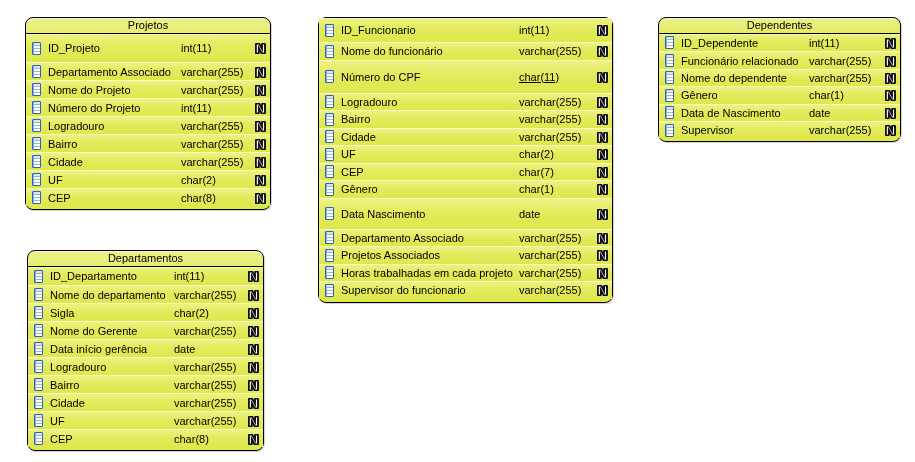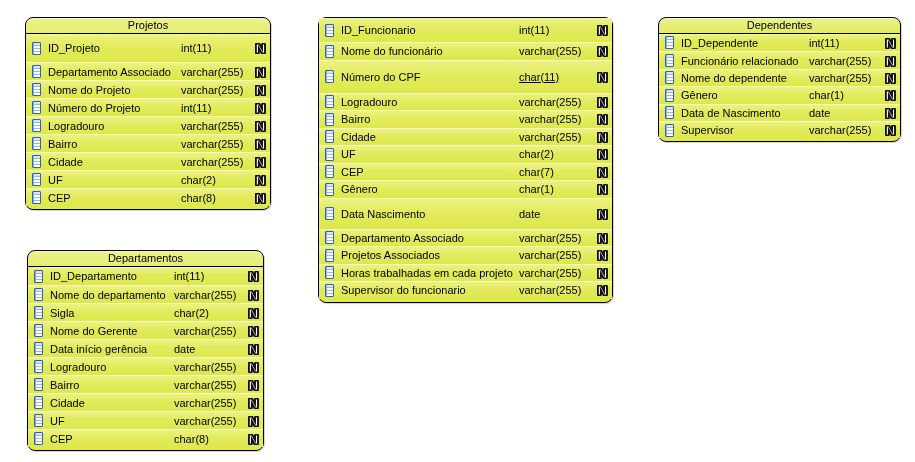--- a/index.html
+++ b/index.html
@@ -293,21 +293,21 @@
       <span class="col-type" style="left: 150px;">varchar(255)</span>
       <span class="null-badge">N</span>
     </div>
       </div>
     </div>
     <div class="db-table" style="left: 27px; top: 250px; width: 237px;">
       <div class="tbl-header">
         <span class="tbl-title">Departamentos</span>
       </div>
       <div class="tbl-rows">
-        <div class="tbl-row" style="height: 18px; border-radius: 9px;">
+        <div class="tbl-row" style="height: 18px;">
       <span class="col-icon"></span>
       <span class="col-name">ID_Departamento</span>
       <span class="col-type" style="left: 146px;">int(11)</span>
       <span class="null-badge">N</span>
     </div>
         <div class="tbl-row" style="height: 18px;">
       <span class="col-icon"></span>
       <span class="col-name">Nome do departamento</span>
       <span class="col-type" style="left: 146px;">varchar(255)</span>
       <span class="null-badge">N</span>

